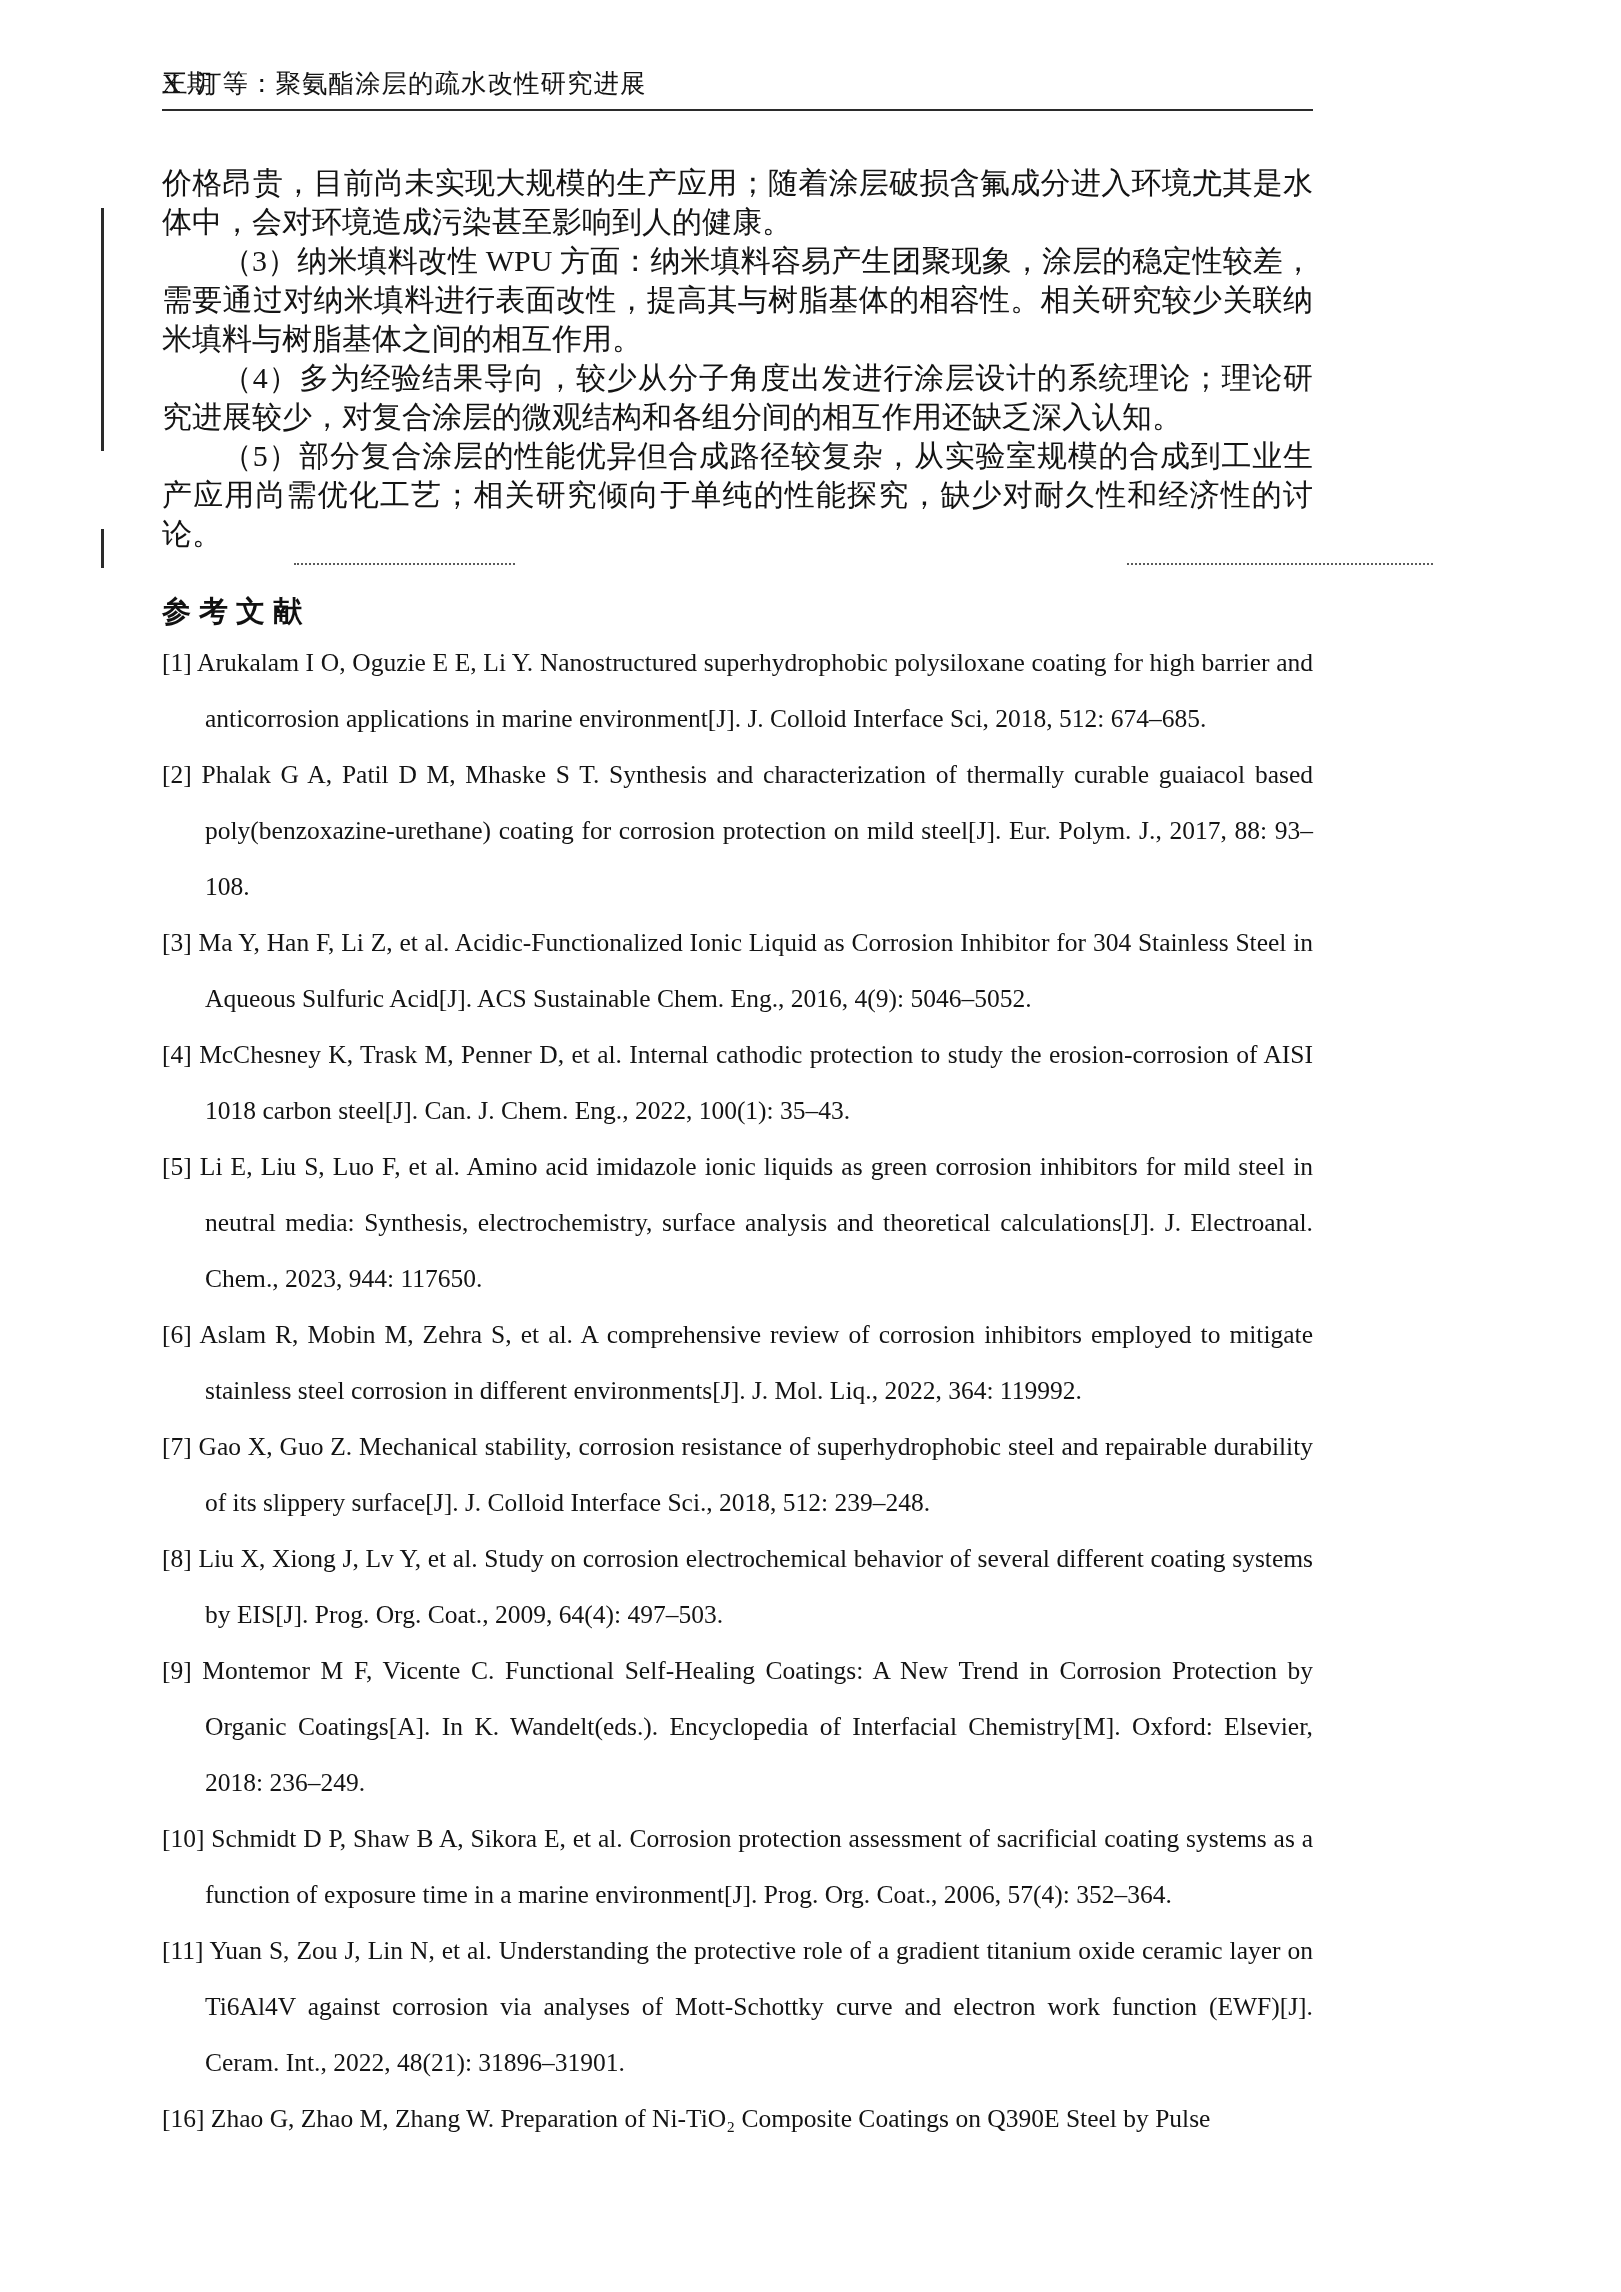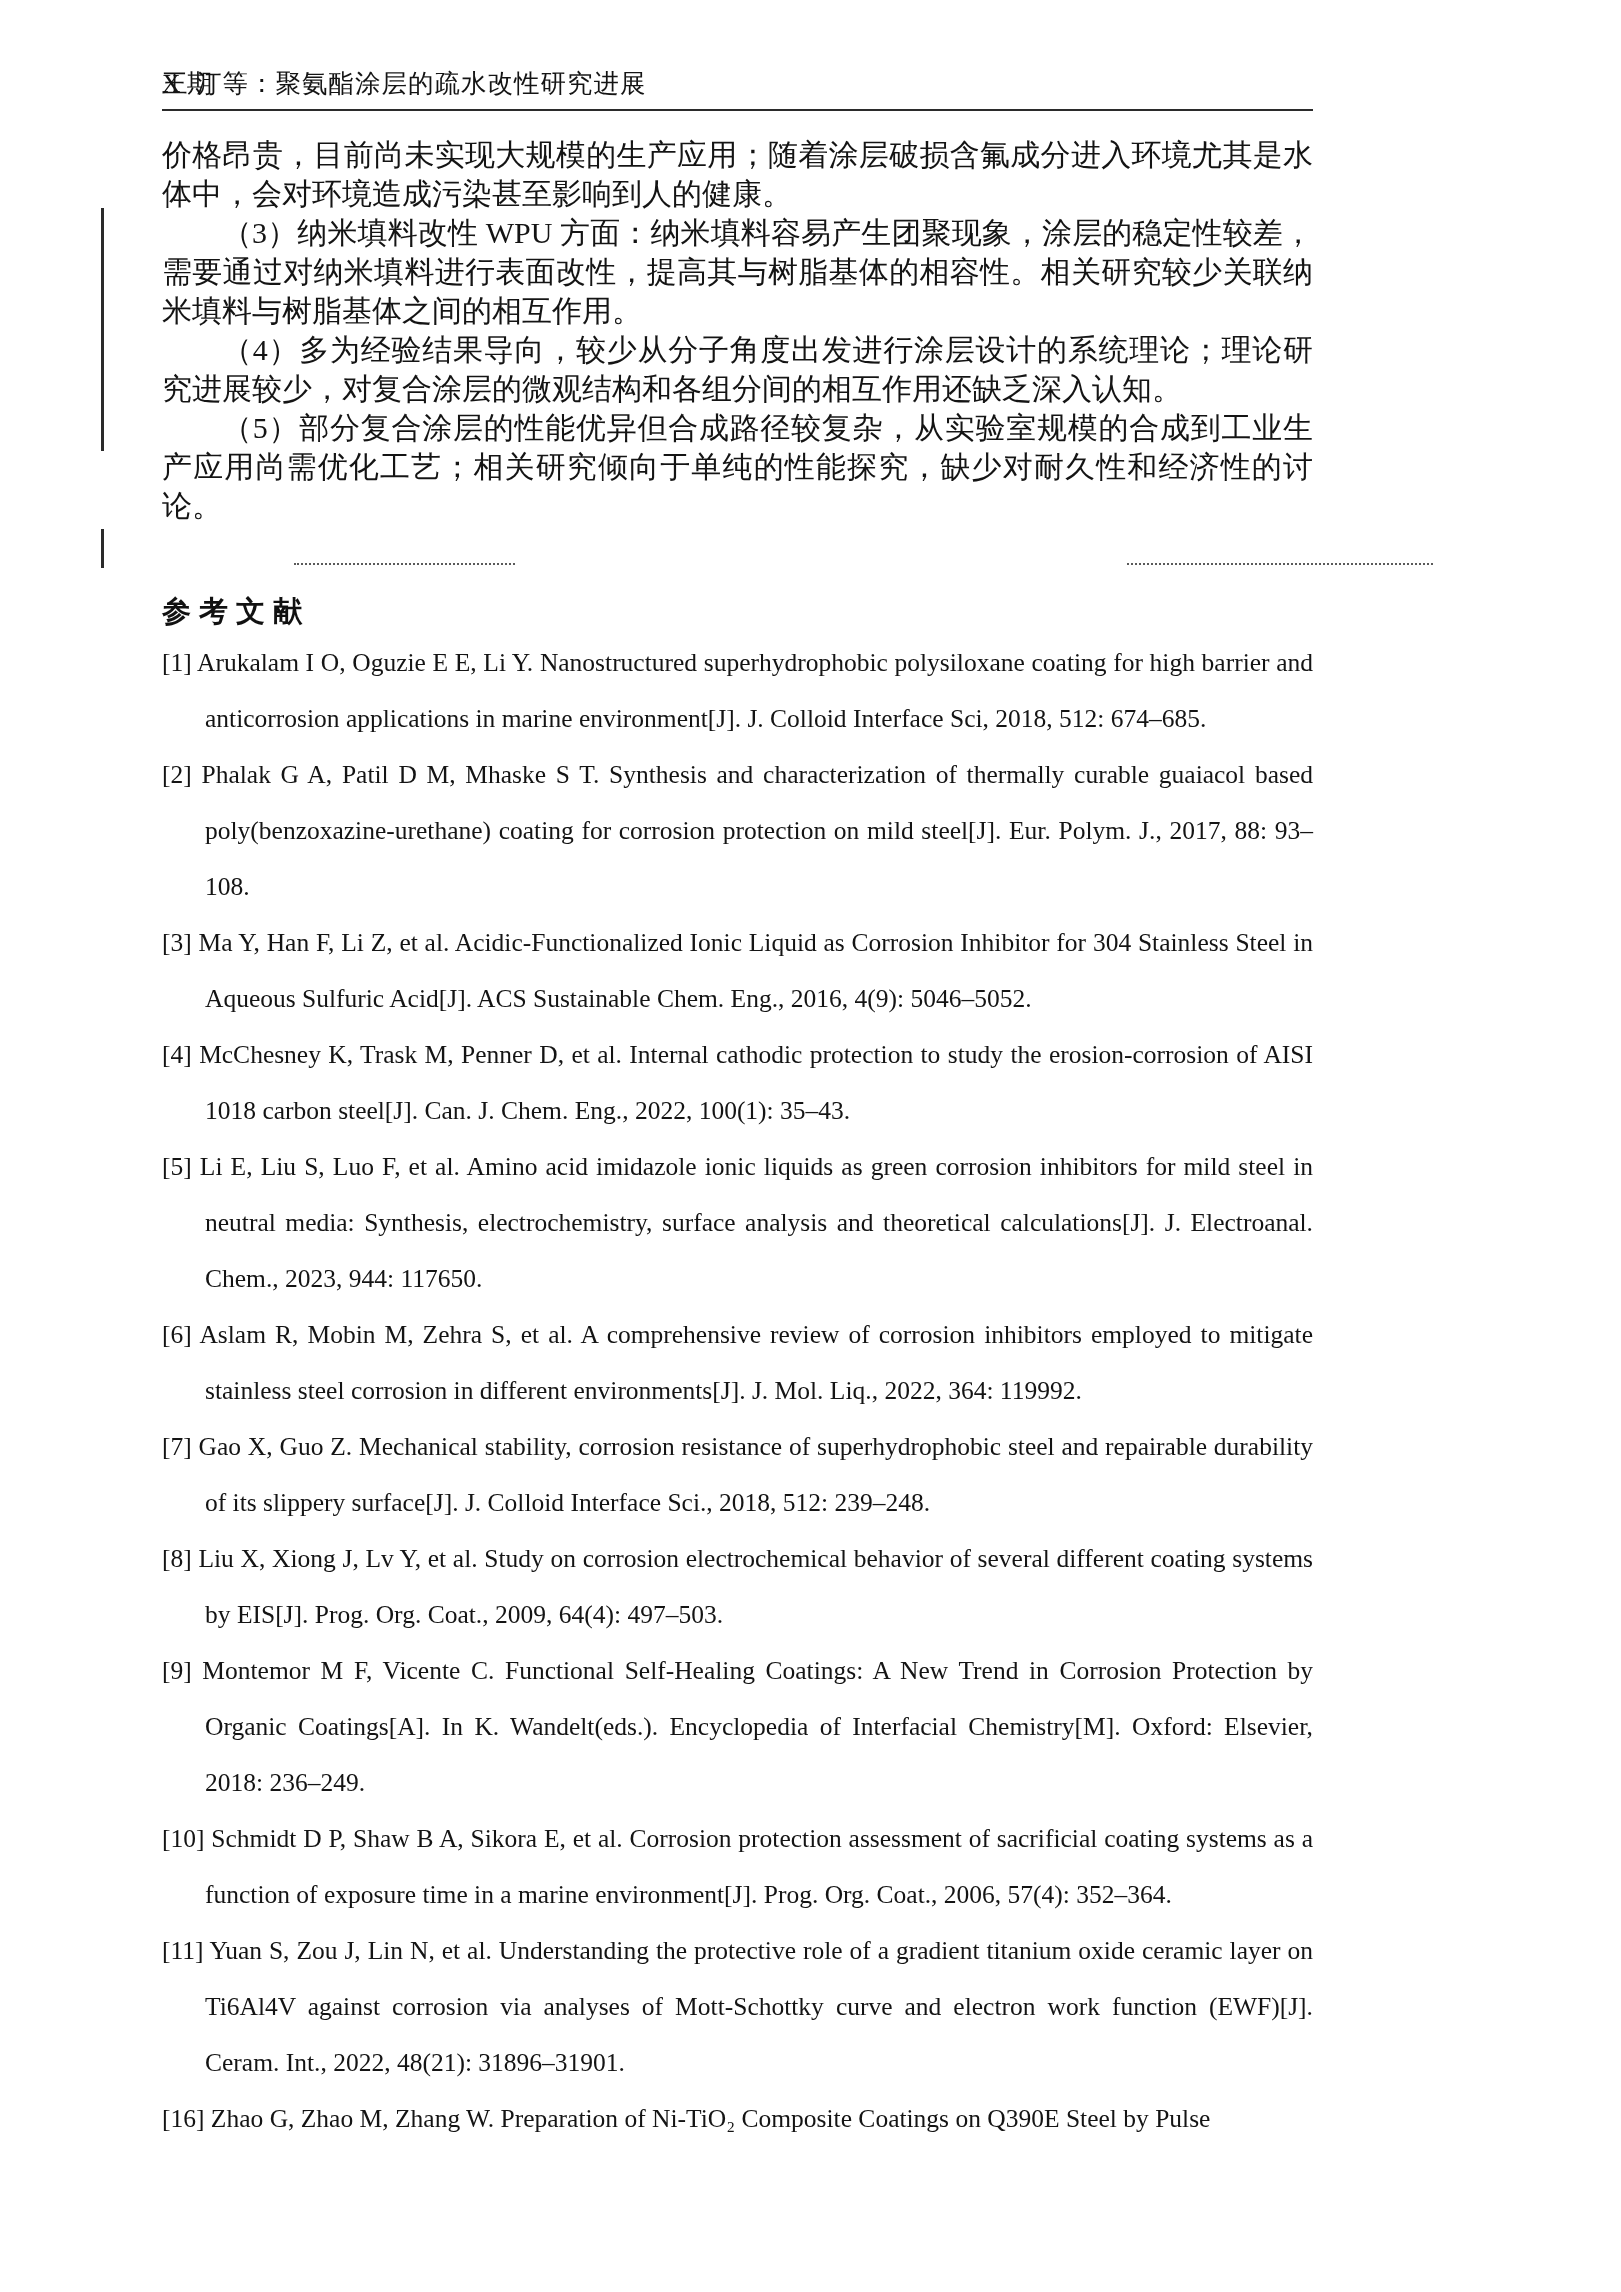--- a/index.html
+++ b/index.html
@@ -32,21 +32,21 @@
   .body-text {
     position: absolute;
     top: 135px;
     left: 162px;
     right: 162px;
     font-size: 30px;
     line-height: 39px;
     text-align: justify;
   }
   .body-text p { text-indent: 2em; }
-  .body-text p.no-indent { text-indent: 0; }
+  .body-text p.no-indent { text-indent: 0; margin-top: 28px; }
 
   
   .change-bar {
     position: absolute;
     left: 101px;
     width: 2.9px;
     background: #2a2a2a;
   }
   .bar-1 { top: 208px; height: 243px; }
   .bar-2 { top: 529px; height: 39px; }

